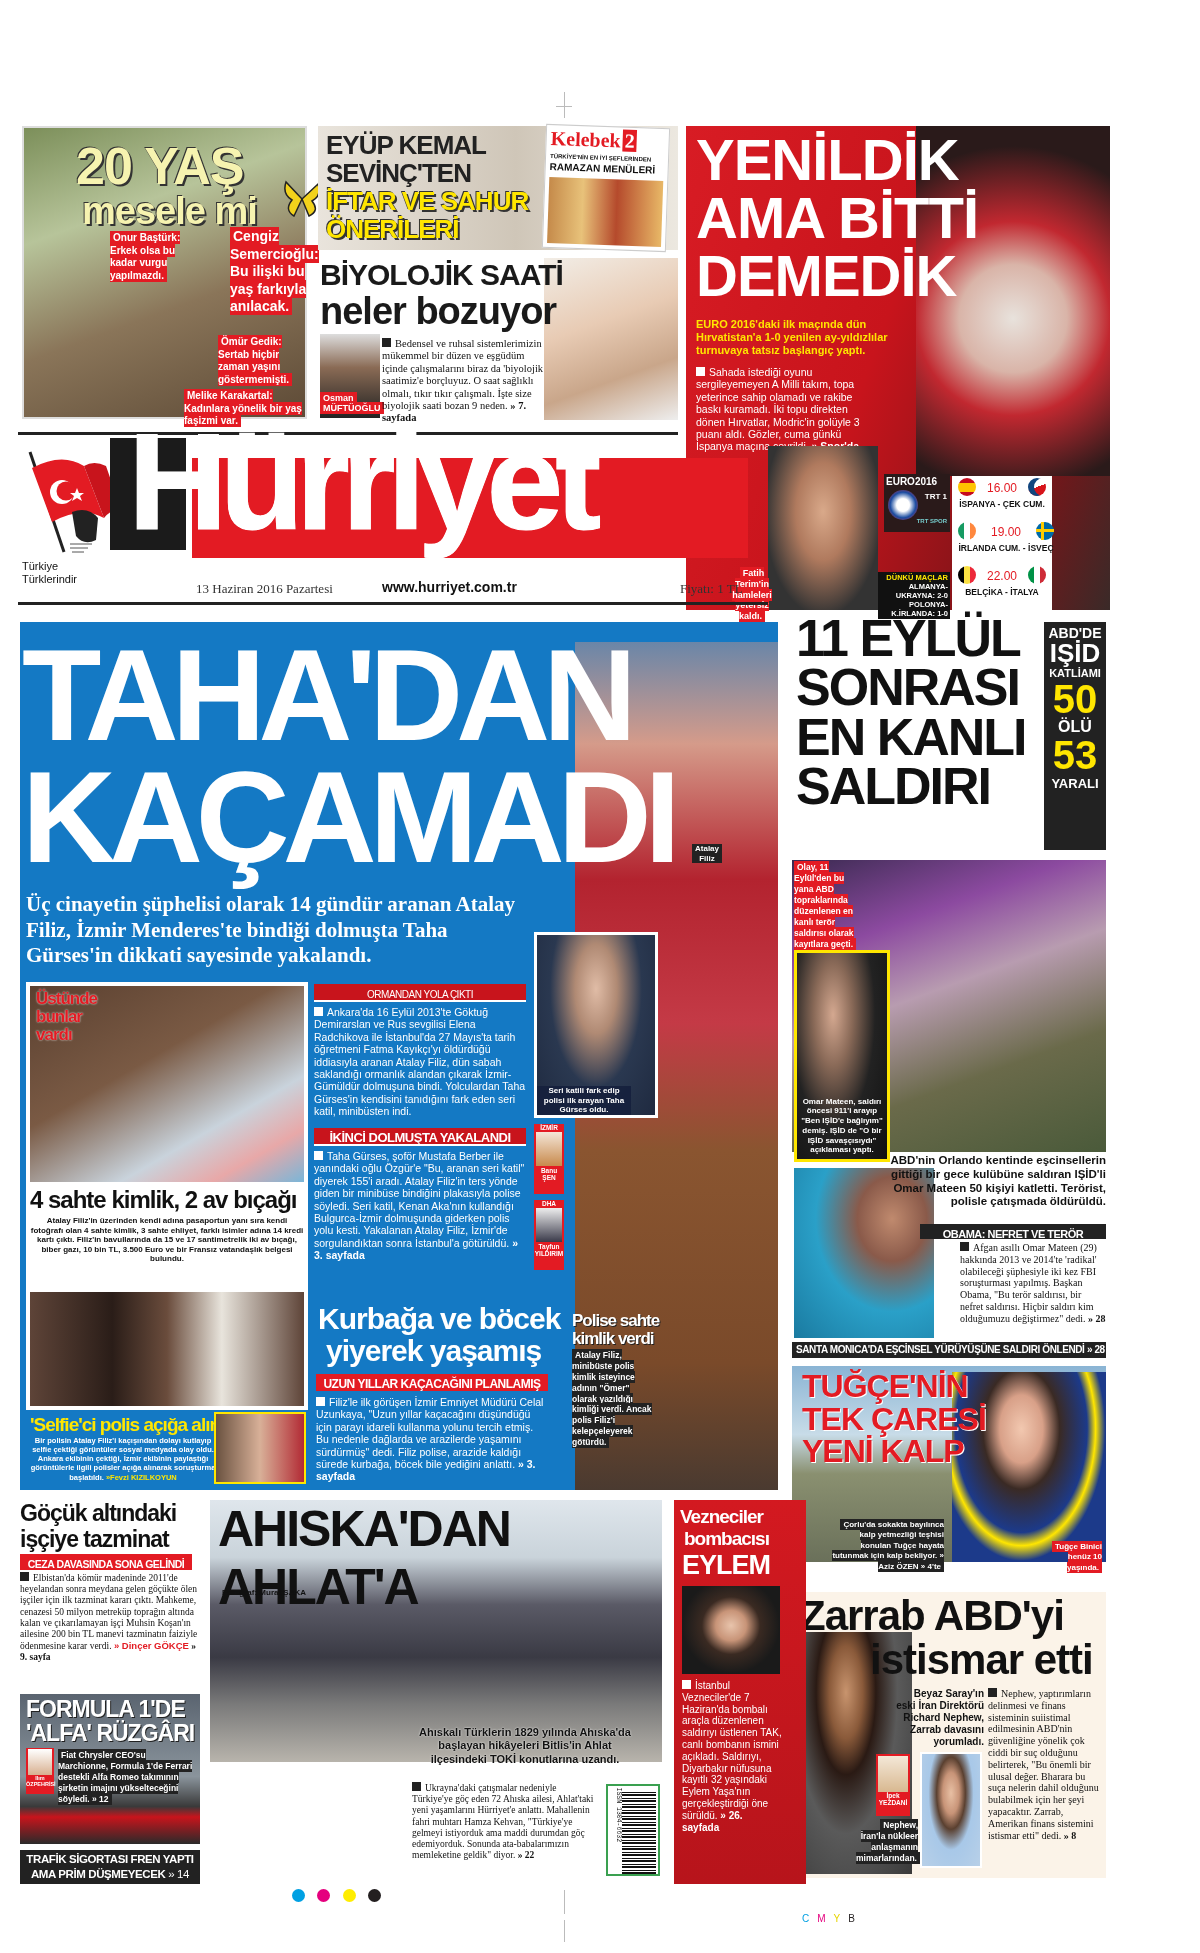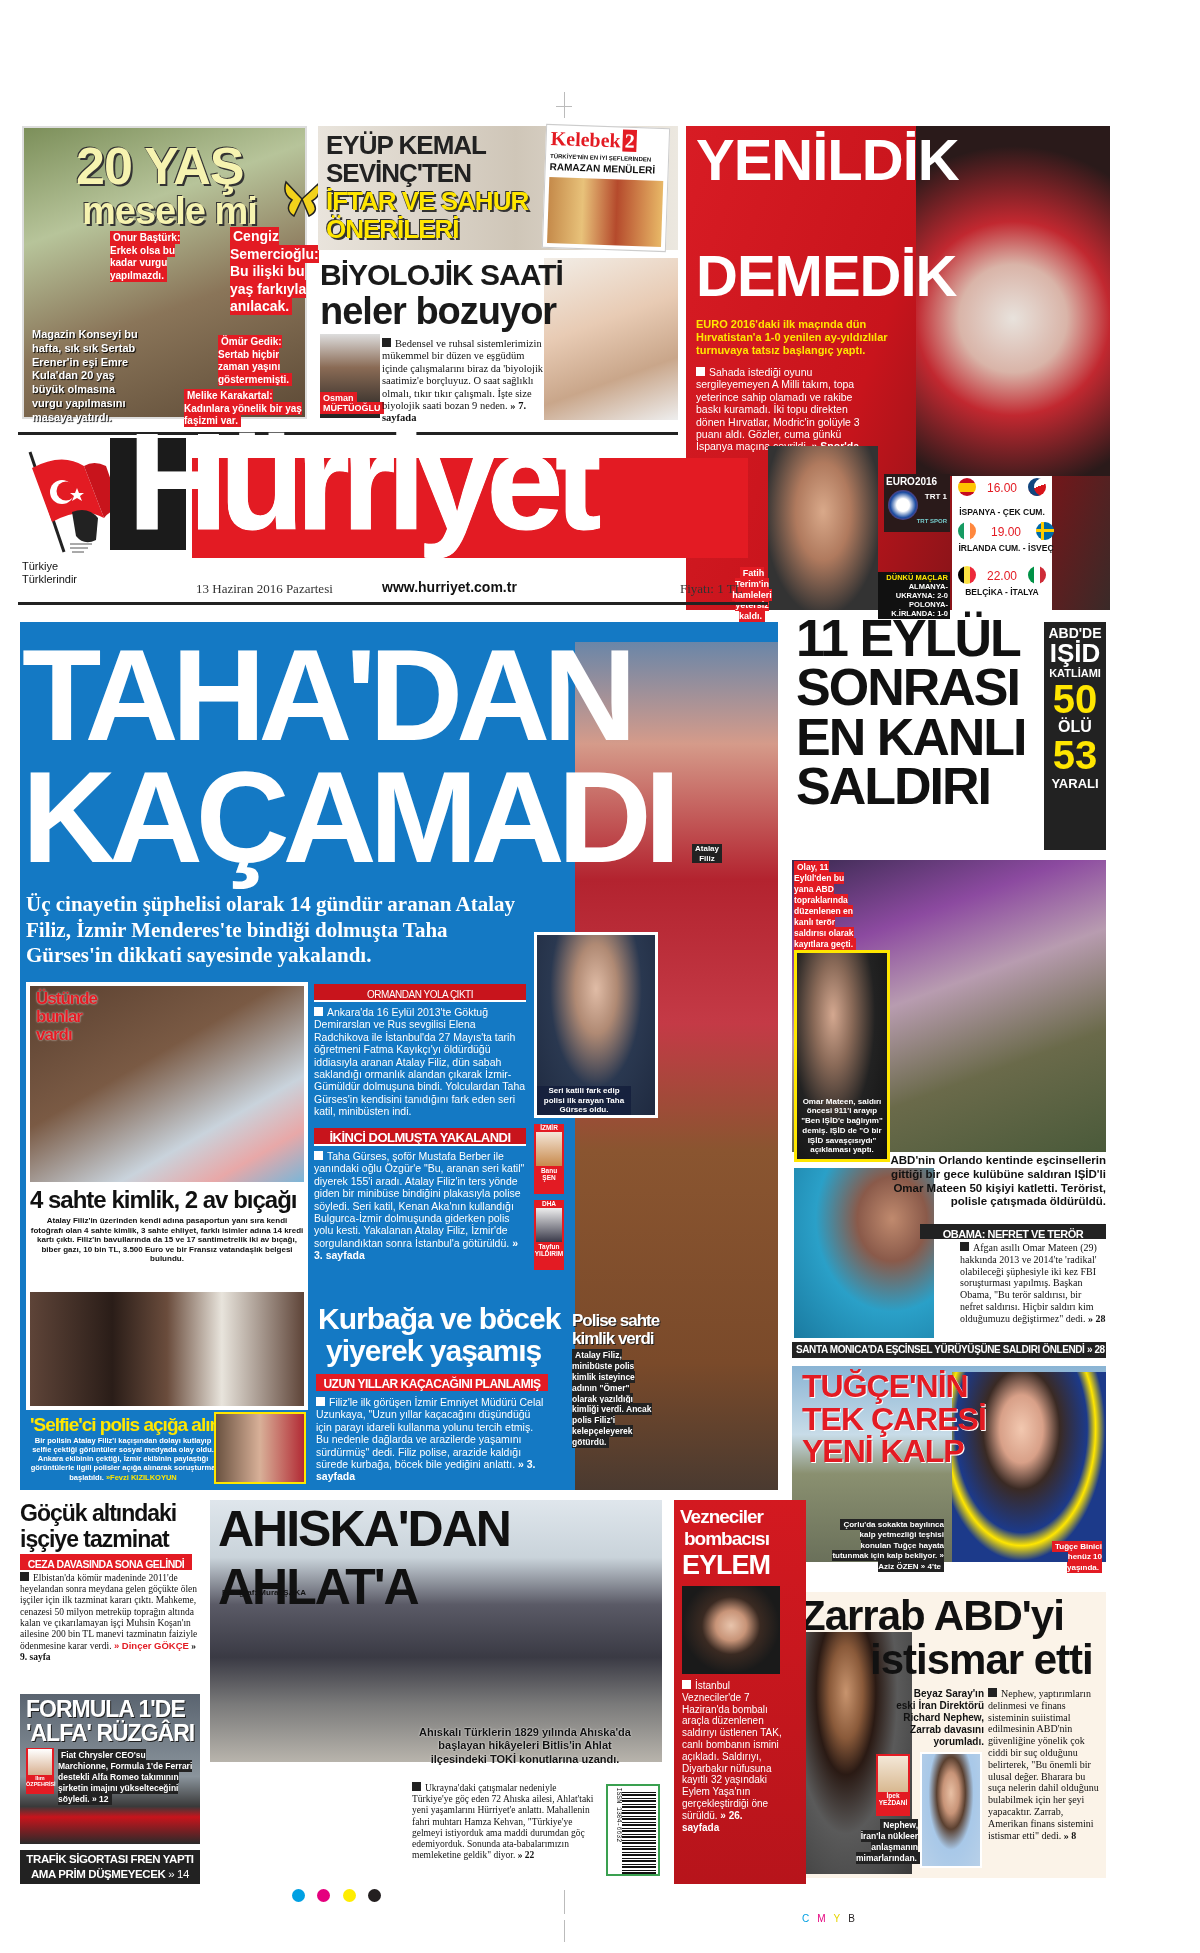--- a/index.html
+++ b/index.html
@@ -22,21 +22,20 @@
   <div class="abs cond" style="left:52px;top:8px;font-size:52px;color:#f6f3b0;text-shadow:2px 2px 0 #333,-1px -1px 0 #333">20 YAŞ</div>
   <div class="abs cond" style="left:58px;top:62px;font-size:38px;color:#f6f3b0;text-shadow:2px 2px 0 #333,-1px -1px 0 #333">mesele mi</div>
   <div class="abs" style="left:258px;top:52px;width:40px;height:38px">
     <svg width="40" height="38" viewBox="0 0 40 38">
         <path d="M20 19 L4 2 Q0 14 10 20 Q2 30 12 36 Z" fill="#f2d21b" stroke="#222" stroke-width="1.5"></path>
         <path d="M20 19 L36 4 Q40 16 30 21 Q38 31 27 36 Z" fill="#f2d21b" stroke="#222" stroke-width="1.5"></path>
       </svg>
   </div>
   <div class="abs" style="left:86px;top:104px;width:85px;font-size:10px;line-height:1.25"><span class="redlbl">Onur Baştürk: Erkek olsa bu kadar vurgu yapılmazdı.</span></div>
   <div class="abs" style="left:206px;top:100px;width:78px;font-size:14px;line-height:1.25"><span class="redlbl">Cengiz Semercioğlu: Bu ilişki bu yaş farkıyla anılacak.</span></div>
-  <div class="abs" style="left:8px;top:200px;width:116px;font-size:11px;font-weight:bold;color:#fff;line-height:1.25;text-shadow:1px 1px 1px #000">Magazin Konseyi bu hafta, sık sık Sertab Erener'in eşi Emre Kula'dan 20 yaş büyük olmasına vurgu yapılmasını masaya yatırdı.</div>
   <div class="abs" style="left:194px;top:208px;width:90px;font-size:10px;line-height:1.25"><span class="redlbl">Ömür Gedik: Sertab hiçbir zaman yaşını göstermemişti.</span></div>
   <div class="abs" style="left:160px;top:262px;width:124px;font-size:10px;line-height:1.25"><span class="redlbl">Melike Karakartal: Kadınlara yönelik bir yaş faşizmi var.</span></div>
 </div>
 
 <div class="abs" style="left:318px;top:126px;width:360px;height:124px;background:linear-gradient(90deg,#e9e4dc,#cfc6b8 55%,#ece8e0)">
   <div class="abs cond" style="left:8px;top:4px;font-size:26px;color:#222">EYÜP KEMAL</div>
   <div class="abs cond" style="left:8px;top:32px;font-size:26px;color:#222">SEVİNÇ'TEN</div>
   <div class="abs cond" style="left:8px;top:60px;font-size:26px;color:#ffe600;text-shadow:2px 2px 0 #333,-1px -1px 0 #333">İFTAR VE SAHUR</div>
   <div class="abs cond" style="left:8px;top:88px;font-size:26px;color:#ffe600;text-shadow:2px 2px 0 #333,-1px -1px 0 #333">ÖNERİLERİ</div>
   <div class="abs" style="left:226px;top:0;width:124px;height:124px;background:#fff;border:1px solid #ccc;transform:rotate(2deg)">
@@ -52,20 +51,21 @@
   <div class="abs cond" style="left:2px;top:0;font-size:30px;color:#1a1a1a">BİYOLOJİK SAATİ</div>
   <div class="abs cond" style="left:2px;top:32px;font-size:38px;color:#1a1a1a">neler bozuyor</div>
   <div class="abs" style="left:2px;top:76px;width:60px;height:84px;background:linear-gradient(180deg,#ddd,#8a6b55 40%,#222)"></div>
   <div class="abs" style="left:2px;top:136px;font-size:9px;line-height:1.1"><span class="redlbl">Osman</span><br><span class="redlbl">MÜFTÜOĞLU</span></div>
   <p class="abs serif" style="left:40px;top:80px;width:186px;font-size:10.5px;padding-left:24px;text-indent:0"><span class="sq"></span><span>Bedensel ve ruhsal sistemlerimizin mükemmel bir düzen ve eşgüdüm içinde çalışmalarını biraz da 'biyolojik saatimiz'e borçluyuz. O saat sağlıklı olmalı, tıkır tıkır çalışmalı. İşte size biyolojik saati bozan 9 neden.</span> <b>» 7. sayfada</b></p>
 </div>
 
 <div class="abs" style="left:686px;top:126px;width:424px;height:484px;background:linear-gradient(110deg,#d81c24 0%,#c8141c 45%,#7a1418 80%,#3a2a28)">
   <div class="abs" style="left:230px;top:0;width:194px;height:350px;background:radial-gradient(circle at 50% 55%,#e8e2dc 0%,#d9b4a8 25%,#c12830 45%,#2a1a1a 80%)"></div>
   <div class="abs cond" style="left:10px;top:0;font-size:58px;color:#fff">YENİLDİK</div>
+  <div class="abs cond" style="left:10px;top:58px;font-size:58px;color:#fff">AMA BİTTİ</div>
   <div class="abs cond" style="left:10px;top:116px;font-size:58px;color:#fff">DEMEDİK</div>
   <p class="abs" style="left:10px;top:192px;width:210px;font-size:11px;font-weight:bold;color:#ffe600">EURO 2016'daki ilk maçında dün Hırvatistan'a 1-0 yenilen ay-yıldızlılar turnuvaya tatsız başlangıç yaptı.</p>
   <p class="abs" style="left:10px;top:240px;width:170px;font-size:10.5px;color:#fff"><span class="sqw"></span><span>Sahada istediği oyunu sergileyemeyen A Milli takım, topa yeterince sahip olamadı ve rakibe baskı kuramadı. İki topu direkten dönen Hırvatlar, Modric'in golüyle 3 puanı aldı. Gözler, cuma günkü İspanya maçına çevrildi.</span> <b>» Spor'da</b></p>
   <div class="abs" style="left:82px;top:320px;width:110px;height:164px;background:radial-gradient(ellipse at 50% 40%,#d9a98a 0%,#b07a5e 35%,#333 75%)"></div>
   <div class="abs" style="left:36px;top:442px;width:60px;font-size:9px;text-align:center;line-height:1.2"><span class="redlbl">Fatih Terim'in hamleleri yetersiz kaldı.</span></div>
   <div class="abs" style="left:198px;top:348px;width:66px;height:58px;background:#2a1a1a;color:#fff">
     <div style="font-size:10px;font-weight:bold;padding:2px">EURO2016</div>
     <div style="position:absolute;left:4px;top:16px;width:30px;height:30px;border-radius:50%;background:radial-gradient(#fff 30%,#1c4da1 60%,#e31b23)"></div>
     <div style="position:absolute;right:3px;top:18px;font-size:8px;font-weight:bold">TRT 1</div>
     <div style="position:absolute;right:3px;top:44px;font-size:6px;font-weight:bold;color:#7cc">TRT SPOR</div>
@@ -73,21 +73,21 @@
   <div class="abs" style="left:192px;top:446px;width:72px;background:#111;color:#fff;font-size:7.5px;font-weight:bold;line-height:1.2;padding:1px 2px;text-align:right">
     <div style="color:#ffe600">DÜNKÜ MAÇLAR</div>
     <div>ALMANYA-UKRAYNA: 2-0</div>
     <div>POLONYA-K.İRLANDA: 1-0</div>
   </div>
   <div class="abs" style="left:266px;top:350px;width:100px;height:134px;background:#fff">
     <div style="position:absolute;left:0;top:2px;width:100px;text-align:center">
       <span style="position:absolute;left:6px;top:0;width:18px;height:18px;border-radius:50%;background:linear-gradient(#c60b1e 25%,#ffc400 25%,#ffc400 75%,#c60b1e 75%)"></span>
       <span style="font-size:12px;color:#e31b23;line-height:18px">16.00</span>
       <span style="position:absolute;right:6px;top:0;width:18px;height:18px;border-radius:50%;background:linear-gradient(160deg,#fff 50%,#d7141a 50%);box-shadow:inset 6px 0 0 #11457e"></span>
-      <div style="font-size:8.5px;font-weight:bold;margin-top:10px">İSPANYA - ÇEK CUM.</div>
+      <div style="font-size:8.5px;font-weight:bold;margin-top:2px">İSPANYA - ÇEK CUM.</div>
     </div>
     <div style="position:absolute;left:0;top:46px;width:108px;text-align:center">
       <span style="position:absolute;left:6px;top:0;width:18px;height:18px;border-radius:50%;background:linear-gradient(90deg,#169b62 33%,#fff 33%,#fff 66%,#ff883e 66%)"></span>
       <span style="font-size:12px;color:#e31b23;line-height:18px">19.00</span>
       <span style="position:absolute;right:6px;top:0;width:18px;height:18px;border-radius:50%;background:#006aa7;box-shadow:inset 0 0 0 0 #fecc00">
           <span style="position:absolute;left:5px;top:0;width:3px;height:18px;background:#fecc00"></span>
           <span style="position:absolute;left:0;top:7px;width:18px;height:3px;background:#fecc00"></span>
         </span>
       <div style="font-size:8.5px;font-weight:bold;margin-top:2px">İRLANDA CUM. - İSVEÇ</div>
     </div>

